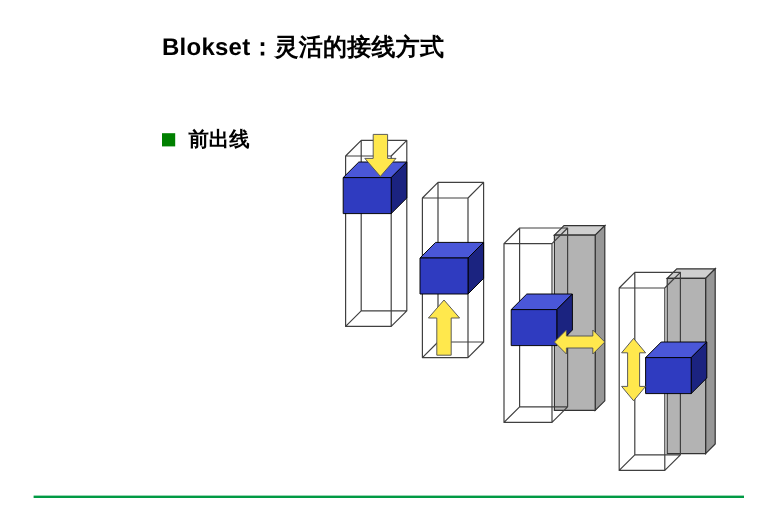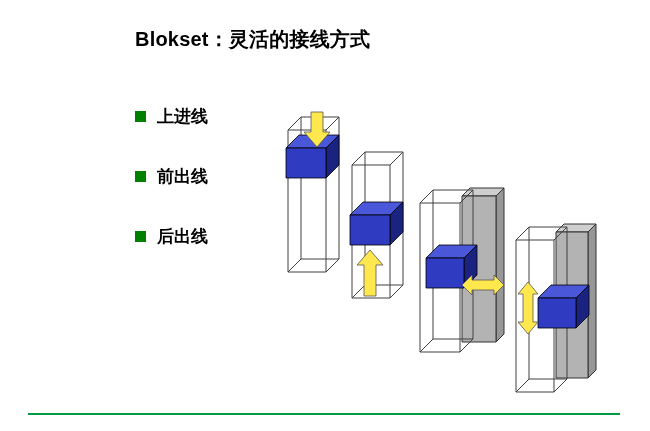--- a/index.html
+++ b/index.html
@@ -44,29 +44,21 @@
 </head>
 <body>
 
 <div class="slide">
 
   <h1 class="title">Blokset：灵活的接线方式</h1>
 
   <ul class="bullets">
     <li class="bullet">
       <span class="sq"></span>
-      <span>上进线</span>
-    </li>
-    <li class="bullet">
-      <span class="sq"></span>
       <span>前出线</span>
-    </li>
-    <li class="bullet">
-      <span class="sq"></span>
-      <span>后出线</span>
     </li>
   </ul>
 
   <svg class="diagram" width="650" height="431" viewBox="0 0 650 431" aria-hidden="true">
 
     <g>
       <path class="wf" d="M288,130 H326 V272 H288 Z M301,117 H339 V259 H301 Z M288,130 L301,117 M326,130 L339,117 M326,272 L339,259 M288,272 L301,259"></path>
       <path class="cube-top" d="M286,148 L299,135 H339 L326,148 Z"></path>
       <path class="cube-side" d="M326,148 L339,135 V165 L326,178 Z"></path>
       <path class="cube-front" d="M286,148 H326 V178 H286 Z"></path>

